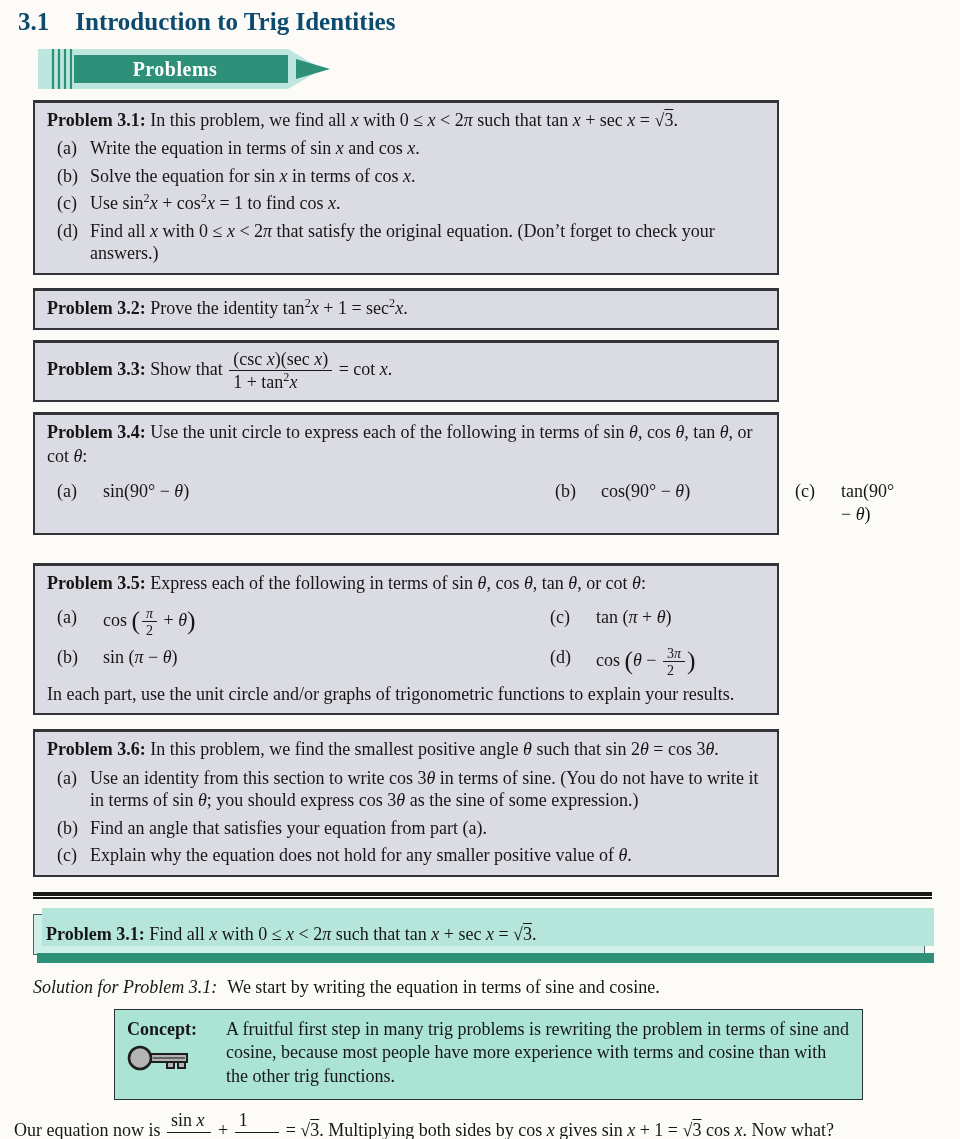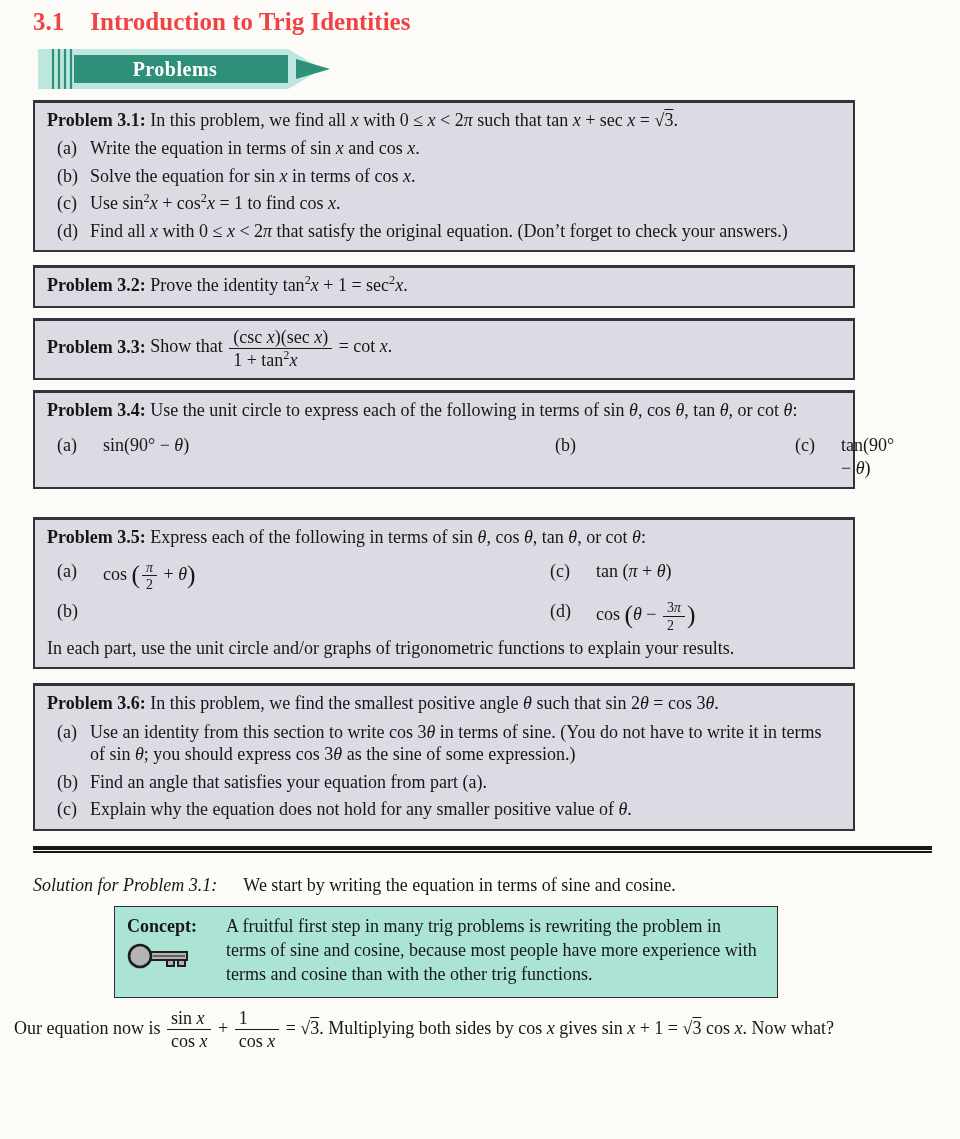--- a/index.html
+++ b/index.html
@@ -4,27 +4,27 @@
 <style>
   html,body{margin:0;padding:0;}
   body{background:#ffffff;}
   .page{
     position:relative; width:960px; height:1139px; overflow:hidden;
     background:#fcfbf7; color:#161616;
     font-family:"Liberation Serif","DejaVu Serif",serif;
     font-size:18px; line-height:1.25;
   }
   
-  h1.sec{margin:8px 0 0 33px; font-size:25px; line-height:1.15; font-weight:bold; color:#ef4444;}
+  h1.sec{margin:8px 0 0 18px; font-size:25px; line-height:1.15; font-weight:bold; color:#0c4a6e;}
   h1.sec .sec-title{margin-left:26px;}
   
   .banner{margin:11px 0 0 38px; height:42px;}
   
   .pbox{
-    box-sizing:border-box; margin:10px 0 0 33px; width:822px;
+    box-sizing:border-box; margin:10px 0 0 33px; width:746px;
     background:#dbdce3; border:2px solid #33333a; border-top-width:3px;
     padding:6px 12px 8px 12px;
   }
   .phead{margin:0; line-height:1.3;}
   .plabel{font-weight:bold;}
   .item{display:flex; margin-top:5px; padding-left:10px;}
   .item .tag{flex:none; width:33px;}
   .item.wide .tag{width:46px;}
   .item .ibody{flex:1; padding-right:2px;}
   .row3{display:grid; grid-template-columns:498px 240px auto; margin-top:7px;}
@@ -50,24 +50,24 @@
   .hlwrap{
     position:relative; z-index:0; box-sizing:border-box;
     margin:15px 0 0 33px; width:892px;
     background:#d0efe9; border:1px solid #53605b; padding:8px 12px;
   }
   .hlwrap::before{content:""; position:absolute; z-index:-1; top:-7px; left:8px; right:-10px; bottom:8px; background:#b6e5db;}
   .hlwrap::after{content:""; position:absolute; z-index:-1; left:3px; right:-10px; bottom:-9px; height:10px; background:#2e9078;}
   
   .sol{margin:21px 10px 0 33px;}
   .sol .sol-label{font-style:italic;margin-top:36px;}
-  .sol .sol-text{margin-left:26px;}
+  .sol .sol-text{margin-left:10px;}
   
   .concept{
-    display:flex; box-sizing:border-box; margin:10px 0 0 114px; width:664px;
+    display:flex; box-sizing:border-box; margin:10px 0 0 114px; width:749px;
     background:#abe4d5; border:1.5px solid #27322e; padding:8px 12px 10px 12px;
   }
   .c-left{flex:none; width:88px;}
   .c-label{font-weight:bold;}
   .key{margin-top:3px; display:block;}
   .c-body{flex:1; margin-left:11px; line-height:1.33;}
   
   .eqline{margin:10px 0 0 14px; white-space:nowrap;}
 </style>
 </head>
@@ -123,20 +123,21 @@
 
   <section class="pbox gap10">
     <p class="phead"><b class="plabel">Problem 3.4:</b> <span>Use the unit circle to express each of the following in terms of sin <i>θ</i>, cos <i>θ</i>, tan <i>θ</i>, or cot <i>θ</i>:</span></p>
     <div class="row3">
       <div class="item wide">
           <span class="tag">(a)</span>
           <span class="ibody">sin(90° − <i>θ</i>)</span>
         </div>
       <div class="item wide">
           <span class="tag">(b)</span>
+          <span class="ibody">cos(90° − <i>θ</i>)</span>
         </div>
       <div class="item wide">
           <span class="tag">(c)</span>
           <span class="ibody">tan(90° − <i>θ</i>)</span>
         </div>
     </div>
   </section>
 
   <section class="pbox gap11">
     <p class="phead"><b class="plabel">Problem 3.5:</b> <span>Express each of the following in terms of sin <i>θ</i>, cos <i>θ</i>, tan <i>θ</i>, or cot <i>θ</i>:</span></p>
@@ -144,20 +145,21 @@
       <div class="item wide">
           <span class="tag">(a)</span>
           <span class="ibody">cos <span class="bp">(</span><span class="frac sm"><span class="num"><i>π</i></span><span class="den">2</span></span> + <i>θ</i><span class="bp">)</span></span>
         </div>
       <div class="item wide">
           <span class="tag">(c)</span>
           <span class="ibody">tan (<i>π</i> + <i>θ</i>)</span>
         </div>
       <div class="item wide">
           <span class="tag">(b)</span>
+          <span class="ibody">sin (<i>π</i> − <i>θ</i>)</span>
         </div>
       <div class="item wide">
           <span class="tag">(d)</span>
           <span class="ibody">cos <span class="bp">(</span><i>θ</i> − <span class="frac sm"><span class="num">3<i>π</i></span><span class="den">2</span></span><span class="bp">)</span></span>
         </div>
     </div>
     <p class="pfoot">In each part, use the unit circle and/or graphs of trigonometric functions to explain your results.</p>
   </section>
 
   <section class="pbox gap14">
@@ -172,20 +174,23 @@
       </div>
     <div class="item">
         <span class="tag">(c)</span>
         <span class="ibody">Explain why the equation does not hold for any smaller positive value of <i>θ</i>.</span>
       </div>
   </section>
 
   <div class="drule"></div>
 
 
+  <div class="hlwrap">
+    <p class="phead"><b class="plabel">Problem 3.1:</b> <span>Find all <i>x</i> with 0 ≤ <i>x</i> &lt; 2<i>π</i> such that tan <i>x</i> + sec <i>x</i> = <span class="sq">√<span class="ol">3</span></span>.</span></p>
+  </div>
 
   <p class="sol"><span class="sol-label">Solution for Problem 3.1:</span><span class="sol-text">We start by writing the equation in terms of sine and cosine.</span></p>
 
   <div class="concept">
     <div class="c-left">
       <div class="c-label">Concept:</div>
       <svg class="key" width="64" height="32" viewBox="0 0 64 32">
         <rect x="24" y="11" width="36" height="8" fill="#b4b4b4" stroke="#1e1e1e" stroke-width="2"></rect>
         <line x1="26" y1="15" x2="58" y2="15" stroke="#1e1e1e" stroke-width="1.1"></line>
         <rect x="40" y="19" width="7" height="6" fill="#b4b4b4" stroke="#1e1e1e" stroke-width="2"></rect>

